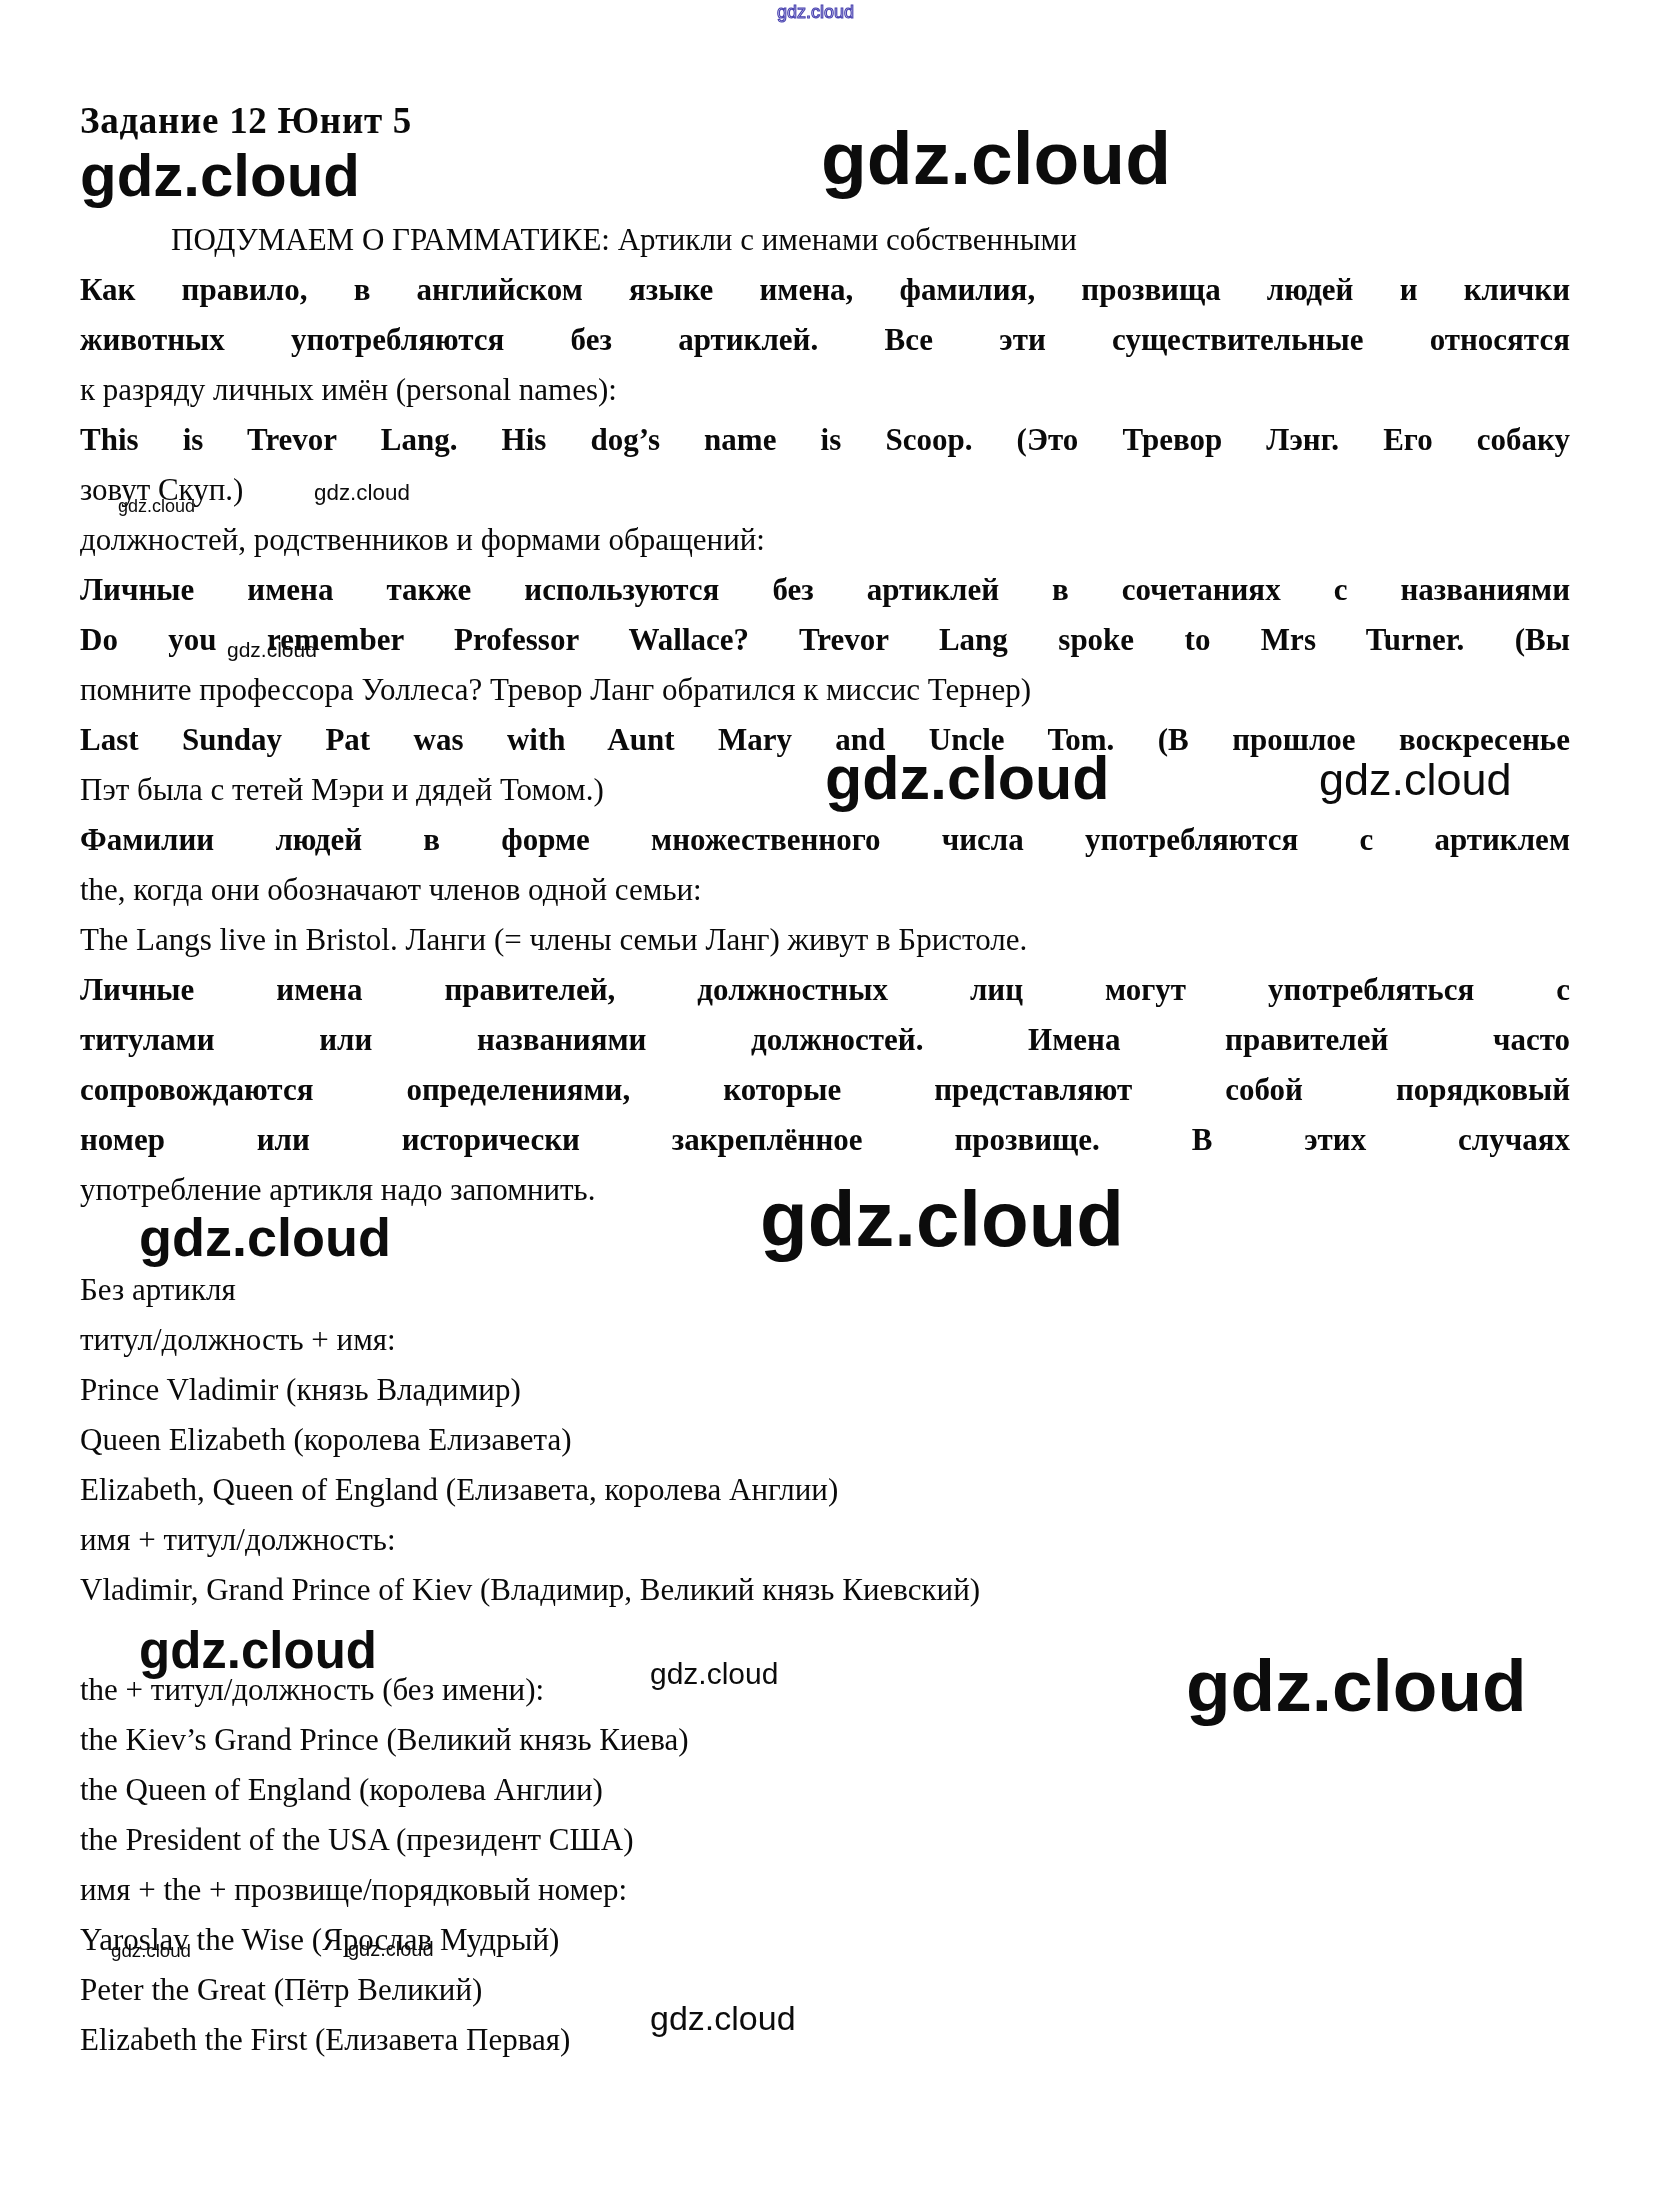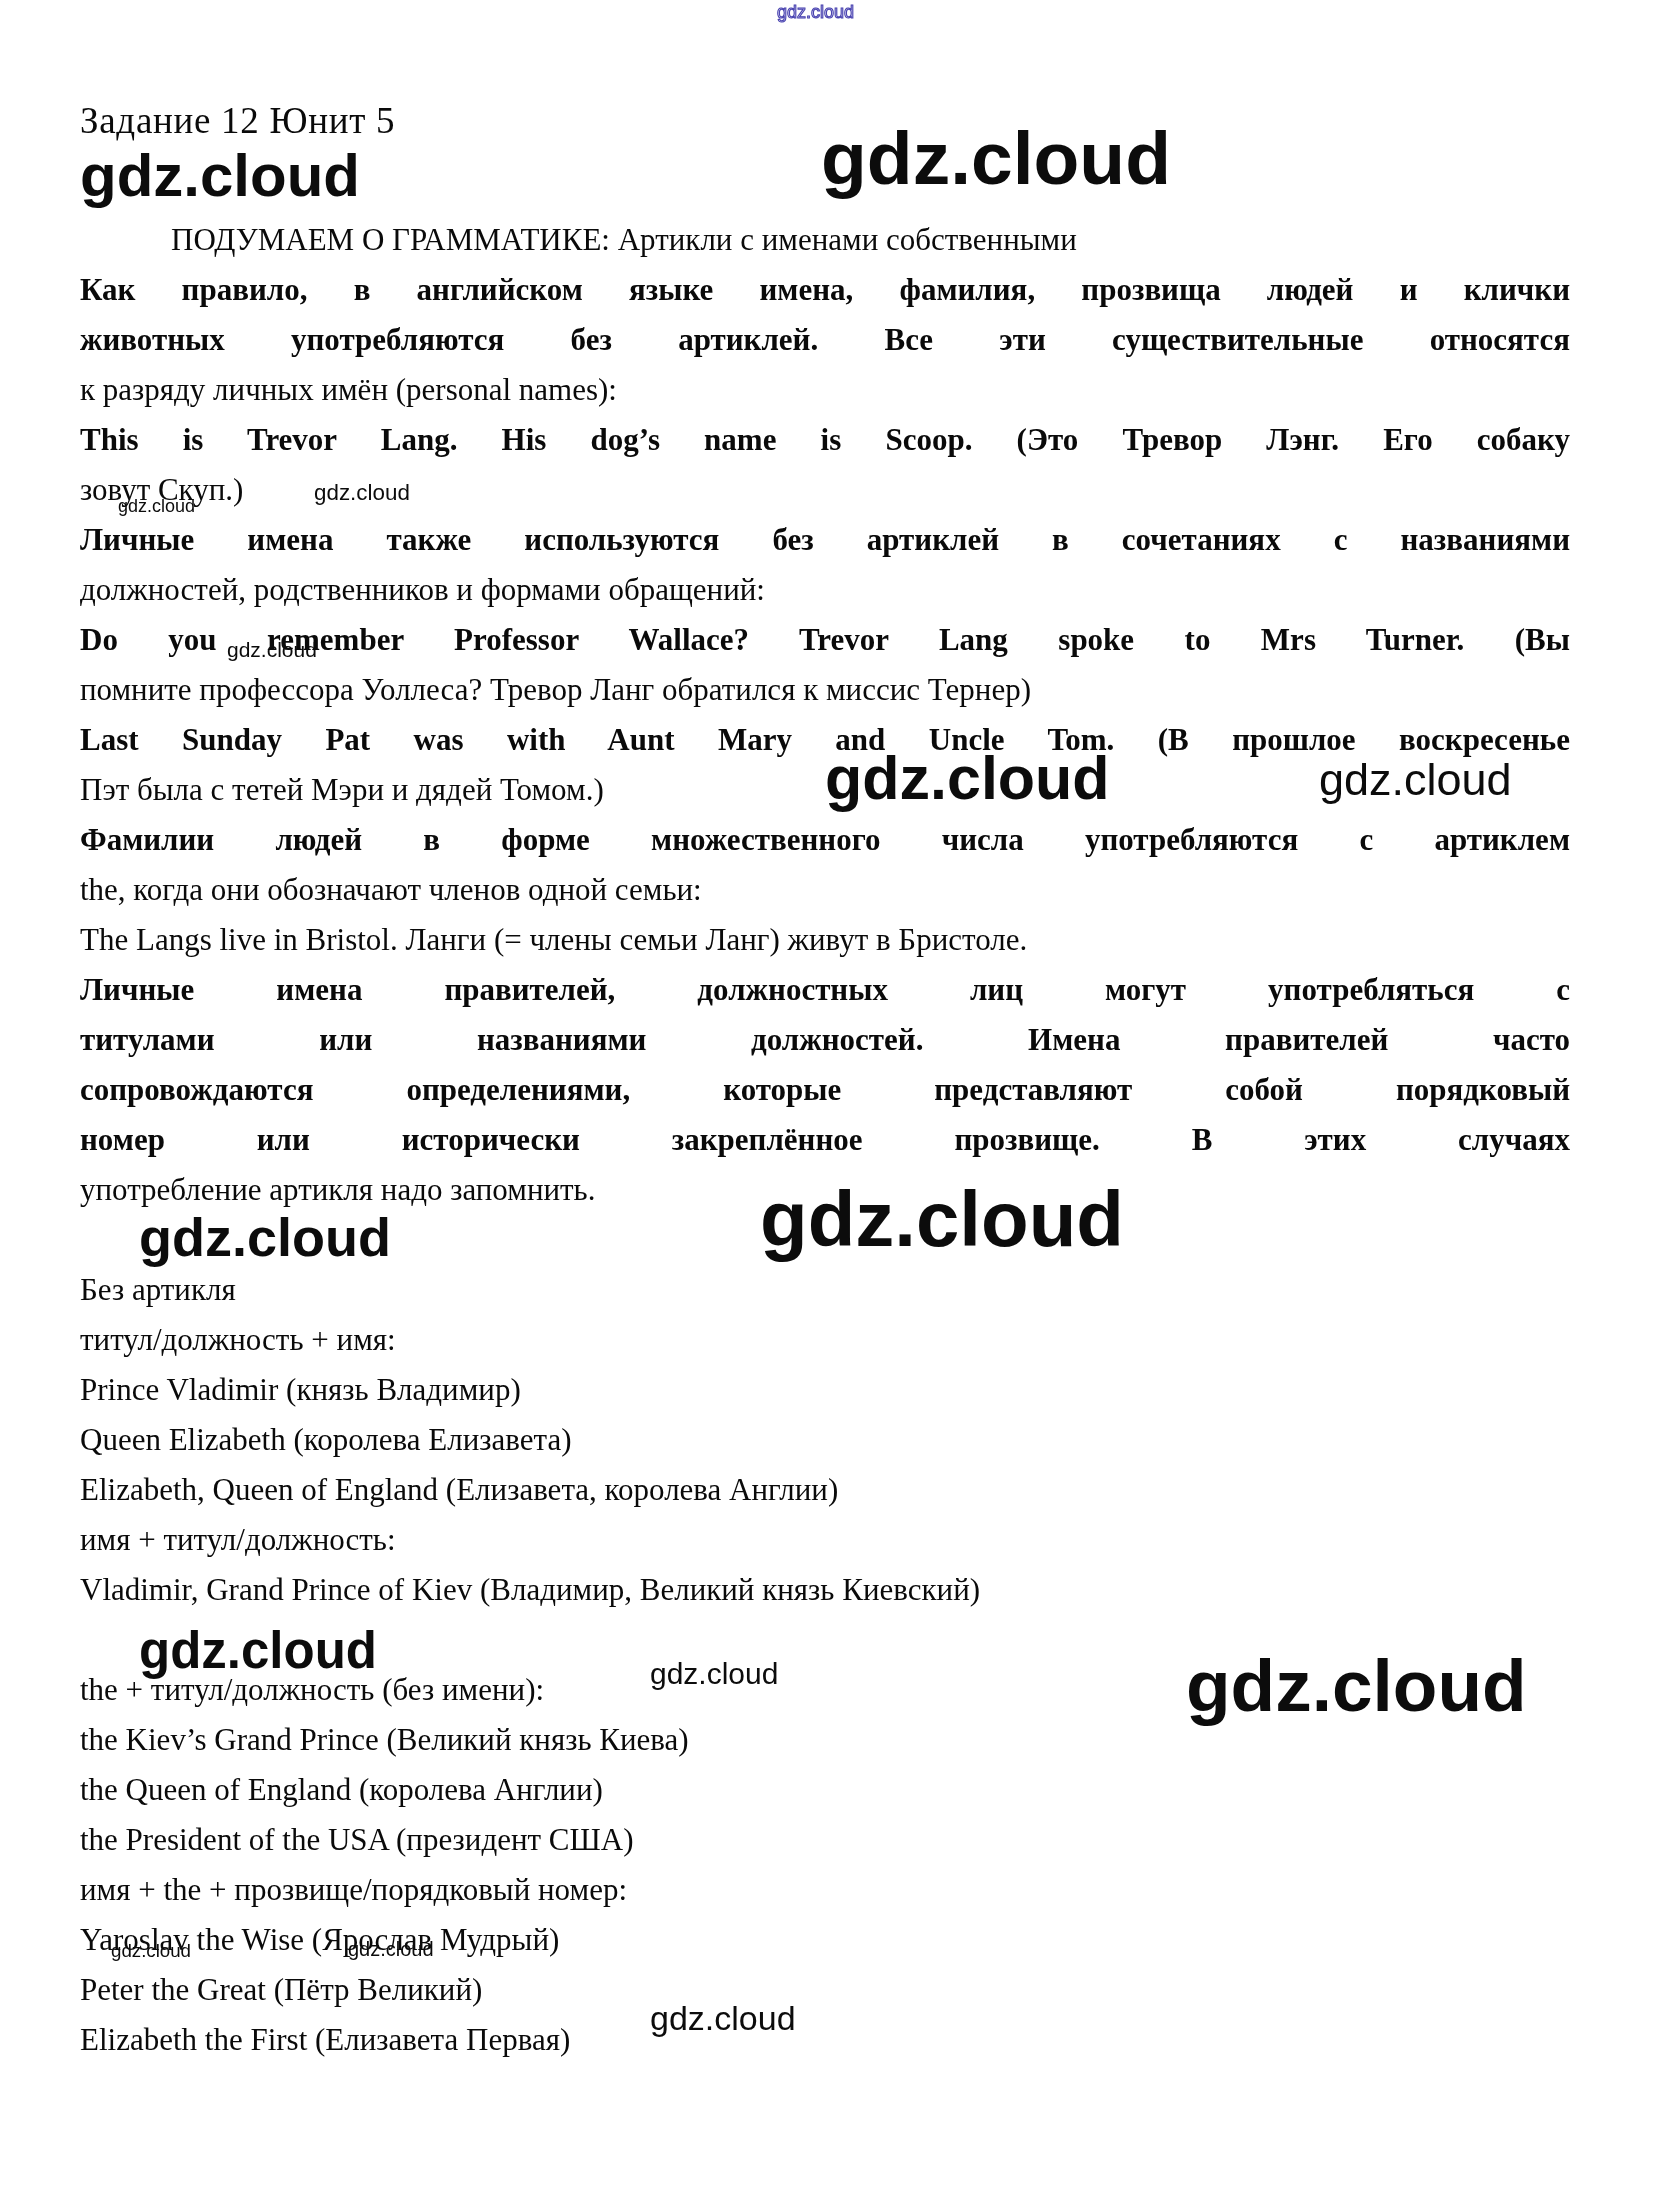--- a/index.html
+++ b/index.html
@@ -1,18 +1,18 @@
 <!DOCTYPE html>
 <html style="font-size:12px"><head>
 <meta charset="utf-8">
 <style>
   html,body{margin:0;padding:0;background:#ffffff;}
   .page{position:relative;width:1657px;height:2205px;background:#ffffff;overflow:hidden;
         font-family:"Liberation Serif","DejaVu Serif",serif;color:#0a0a0a;}
-  .doc-title{position:absolute;left:80px;top:99px;font-size:37px;font-weight:400;
+  .doc-title{position:absolute;left:80px;top:99px;font-size:37px;font-weight:700;
              letter-spacing:0.7px;white-space:nowrap;}
   .flow{position:absolute;left:80px;top:215px;width:1490px;font-size:31px;}
   .line{height:50px;line-height:50px;text-align:left;}
   .line.j{text-align:justify;text-align-last:justify;font-weight:bold;}
   .line.ind{text-indent:91px;}
   .spacer{height:50px;}
   .wm{position:absolute;font-family:"Liberation Sans","DejaVu Sans",sans-serif;
       color:#0c0c0c;white-space:nowrap;line-height:1;}
   .wm-top{left:777px;top:3px;font-size:18px;color:#edebfa;
           -webkit-text-stroke:1.1px #4a44b0;text-shadow:0 0 0.7px #4a44b0;}
@@ -39,22 +39,22 @@
 
   <div class="doc-title">Задание 12 Юнит 5</div>
 
   <div class="flow">
     <div class="line ind">ПОДУМАЕМ О ГРАММАТИКЕ: Артикли с именами собственными</div>
     <div class="line j">Как правило, в английском языке имена, фамилия, прозвища людей и клички</div>
     <div class="line j">животных употребляются без артиклей. Все эти существительные относятся</div>
     <div class="line">к разряду личных имён (personal names):</div>
     <div class="line j">This is Trevor Lang. His dog’s name is Scoop. (Это Тревор Лэнг. Его собаку</div>
     <div class="line">зовут Скуп.)</div>
+    <div class="line">должностей, родственников и формами обращений:</div>
     <div class="line j">Личные имена также используются без артиклей в сочетаниях с названиями</div>
-    <div class="line">должностей, родственников и формами обращений:</div>
     <div class="line j">Do you remember Professor Wallace? Trevor Lang spoke to Mrs Turner. (Вы</div>
     <div class="line">помните профессора Уоллеса? Тревор Ланг обратился к миссис Тернер)</div>
     <div class="line j">Last Sunday Pat was with Aunt Mary and Uncle Tom. (В прошлое воскресенье</div>
     <div class="line">Пэт была с тетей Мэри и дядей Томом.)</div>
     <div class="line j">Фамилии людей в форме множественного числа употребляются с артиклем</div>
     <div class="line">the, когда они обозначают членов одной семьи:</div>
     <div class="line">The Langs live in Bristol. Ланги (= члены семьи Ланг) живут в Бристоле.</div>
     <div class="line j">Личные имена правителей, должностных лиц могут употребляться с</div>
     <div class="line j">титулами или названиями должностей. Имена правителей часто</div>
     <div class="line j">сопровождаются определениями, которые представляют собой порядковый</div>

